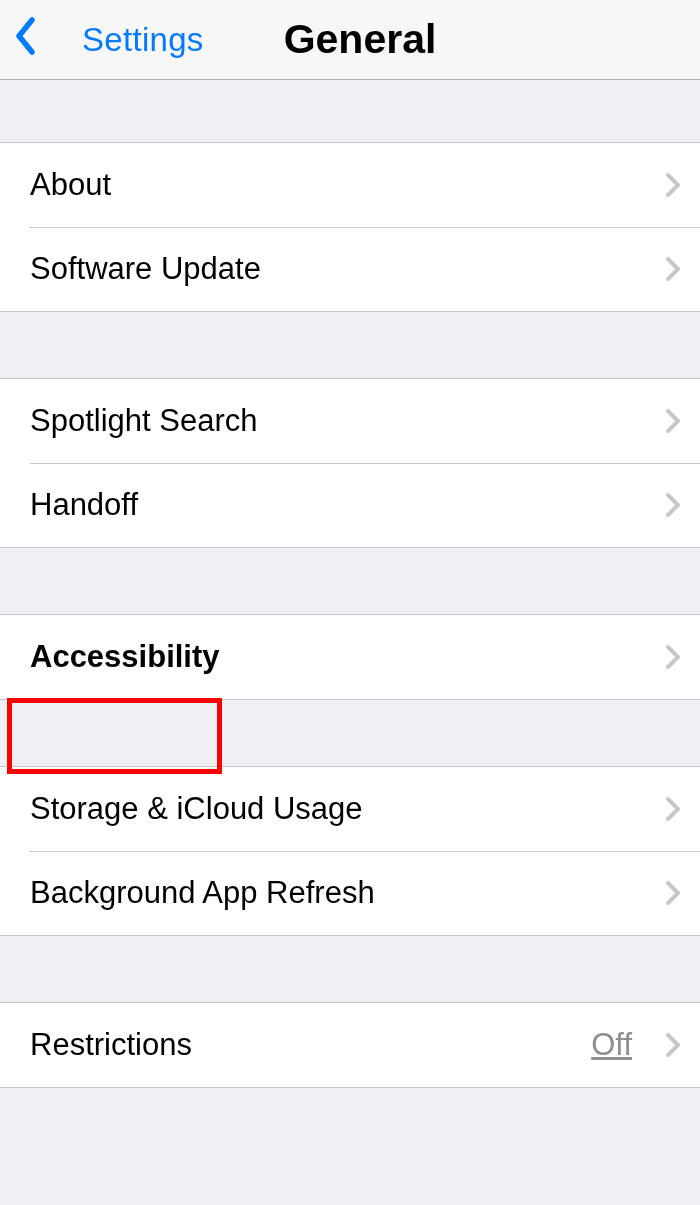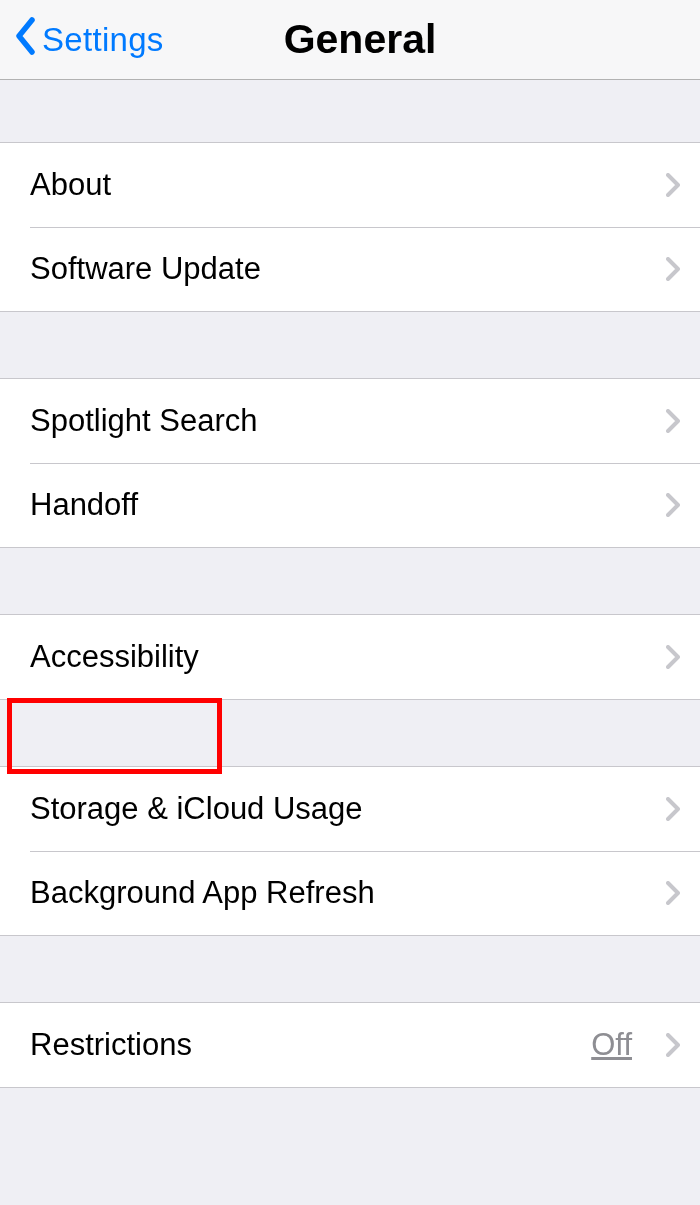--- a/index.html
+++ b/index.html
@@ -23,20 +23,21 @@
       align-items: center;
     }
     .back {
       display: flex;
       align-items: center;
       color: #007aff;
       padding-left: 14px;
       height: 100%;
       font-size: 33px;
       letter-spacing: 0.3px;
+      gap: 40px;
     }
     .back svg { margin-right: 6px; }
     .title {
       position: absolute;
       left: 0; right: 0;
       text-align: center;
       font-weight: 600;
       font-size: 41px;
       pointer-events: none;
       padding-left: 20px;
@@ -142,21 +143,21 @@
       <svg width="14" height="24" viewBox="0 0 14 24">
           <polyline points="2,2 12,12 2,22" fill="none" stroke="#c7c7cc" stroke-width="4" stroke-linecap="round" stroke-linejoin="round"></polyline>
         </svg>
     </span>
   </div>
 </div>
 
 <div class="gap"></div>
 
 <div class="group">
-  <div class="row" id="row-accessibility" style="position:relative;">
+  <div class="row" id="row-accessibility" style="position:relative;font-weight:bold;">
     <span class="row-label">Accessibility</span>
     <span class="chevron">
       <svg width="14" height="24" viewBox="0 0 14 24">
           <polyline points="2,2 12,12 2,22" fill="none" stroke="#c7c7cc" stroke-width="4" stroke-linecap="round" stroke-linejoin="round"></polyline>
         </svg>
     </span>
   </div>
 </div>
 
 <div class="gap"></div>

